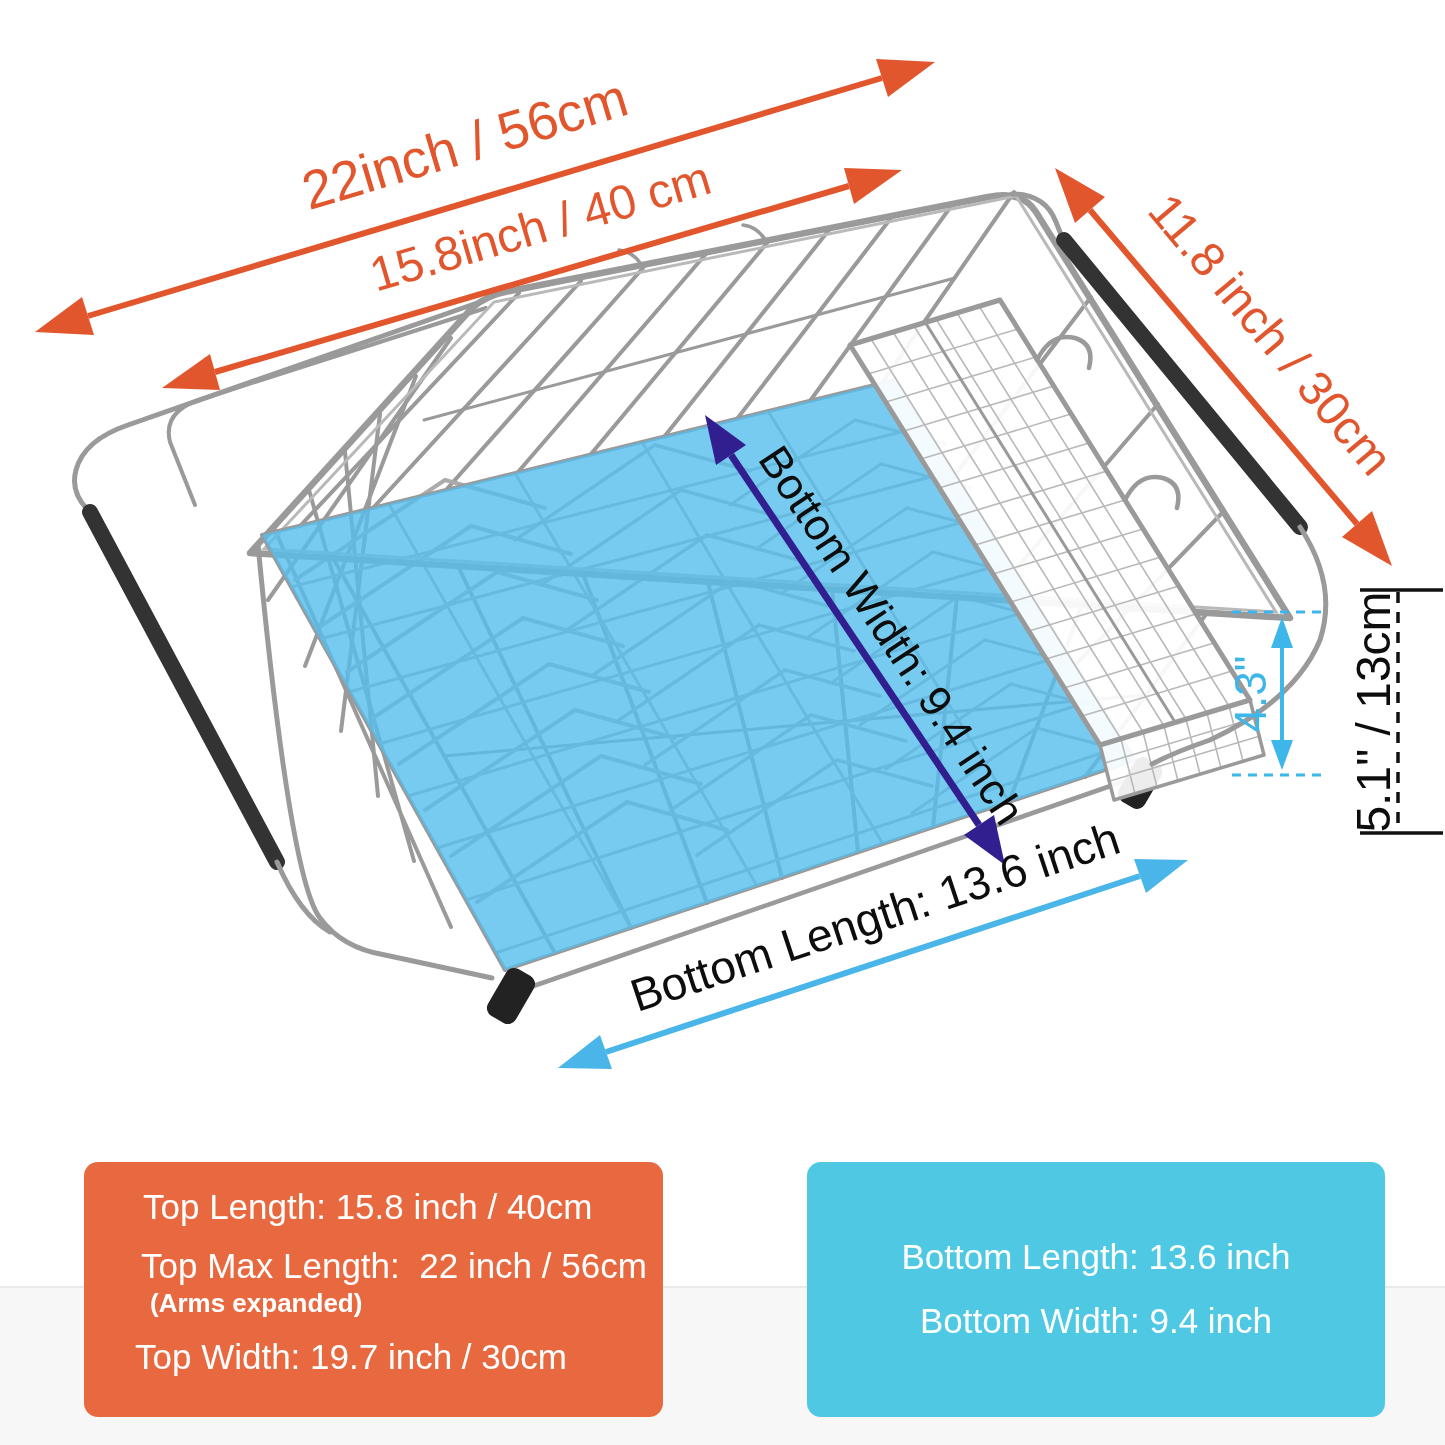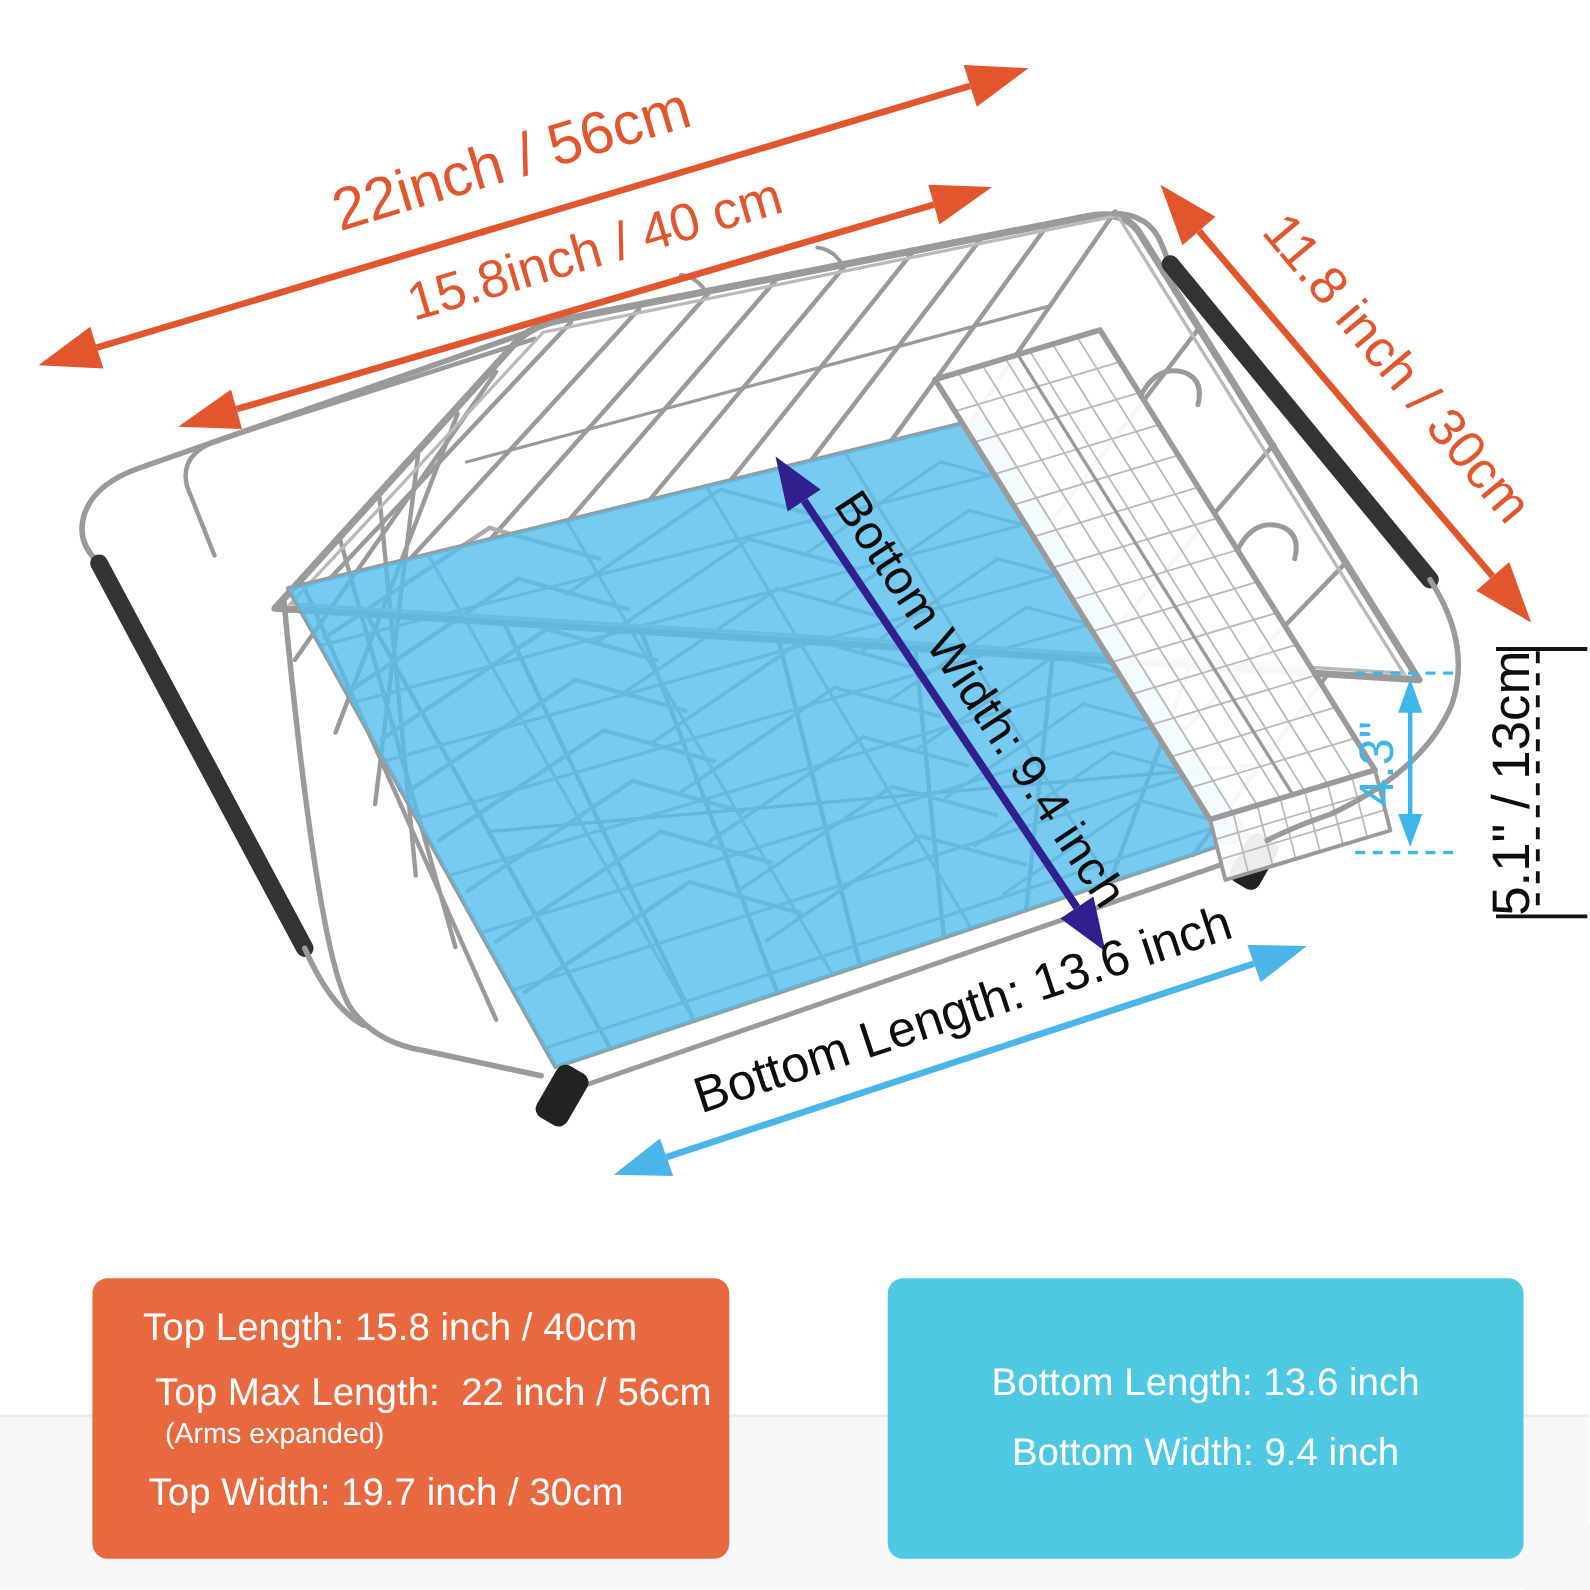--- a/index.html
+++ b/index.html
@@ -13,23 +13,23 @@
   .t-black  { fill:#0d0d0d; }
   .t-cyan   { fill:#3DB7E9; }
   .wire     { stroke:#9A9A9A; fill:none; stroke-linecap:round; stroke-linejoin:round; }
   .wire-lt  { stroke:#B9B9B9; fill:none; stroke-linecap:round; }
   .grid     { stroke:#ABABAB; fill:none; stroke-linecap:round; }
   .grip     { stroke:#333333; stroke-width:16; stroke-linecap:round; fill:none; }
   .box { position:absolute; border-radius:14px; color:#fff; }
   .box-orange { left:84px;  top:1162px; width:579px; height:255px; background:#E8693F; }
   .box-blue   { left:807px; top:1162px; width:578px; height:255px; background:#4EC8E3; text-align:center; }
   .bl { position:absolute; font-size:35px; white-space:pre; }
-  .box-orange .l1   { left:46px; top:25px; }
+  .box-orange .l1   { left:59px; top:25px; }
   .box-orange .l2   { left:57px; top:84px; }
-  .box-orange .note { left:66px; top:126px; font-size:26px; }
+  .box-orange .note { left:66px; top:126px; font-size:26px;font-weight:bold; }
   .box-orange .l3   { left:51px; top:175px; }
   .box-blue .b1 { left:0; width:100%; top:75px; }
   .box-blue .b2 { left:0; width:100%; top:139px; }
 </style>
 </head>
 <body>
 
 <div class="stage">
 <svg width="1445" height="1445" viewBox="0 0 1445 1445">
 

